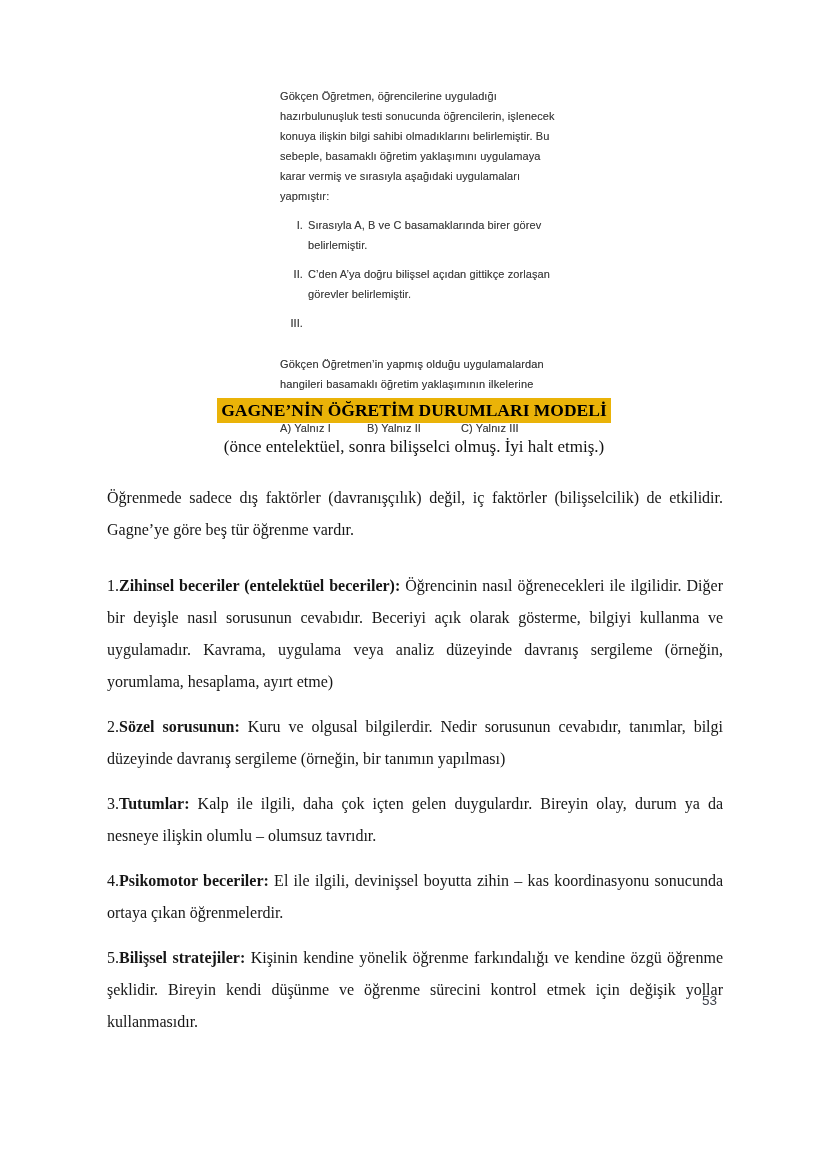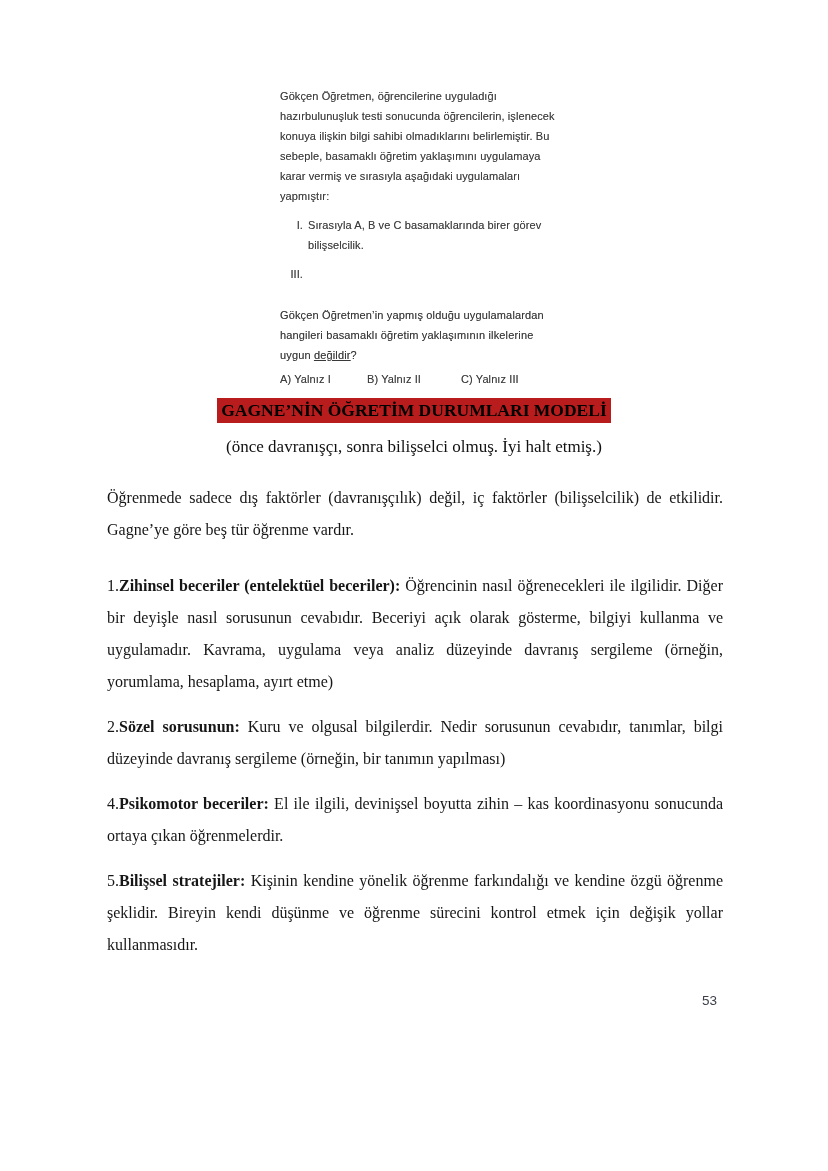--- a/index.html
+++ b/index.html
@@ -72,47 +72,52 @@
 </style>
 </head>
 <body>
 
 <div class="question-card" style="color: rgb(62, 62, 62);">
   <p class="qc-intro">Gökçen Öğretmen, öğrencilerine uyguladığı hazırbulunuşluk testi sonucunda öğrencilerin, işlenecek konuya ilişkin bilgi sahibi olmadıklarını belirlemiştir. Bu sebeple, basamaklı öğretim yaklaşımını uygulamaya karar vermiş ve sırasıyla aşağıdaki uygulamaları yapmıştır:</p>
 
   <div class="qc-list">
     <div class="qc-item">
       <span class="numeral">I.</span>
-        <span class="itext">Sırasıyla A, B ve C basamaklarında birer görev bilişselcilik.</span>
+        <span class="itext">Sırasıyla A, B ve C basamaklarında birer görev belirlemiştir.</span>
+    </div>
+    <div class="qc-item">
+      <span class="numeral">II.</span>
+        <span class="itext">C’den A’ya doğru bilişsel açıdan gittikçe zorlaşan görevler belirlemiştir.</span>
     </div>
     <div class="qc-item">
       <span class="numeral">III.</span>
     </div>
   </div>
 
   <p class="qc-stem"><span>Gökçen Öğretmen’in yapmış olduğu uygulamalardan hangileri basamaklı öğretim yaklaşımının ilkelerine uygun </span><span class="underl">değildir</span><span>?</span></p>
 
   <div class="qc-options-row1">
     <span>A) Yalnız I</span>
     <span>B) Yalnız II</span>
     <span>C) Yalnız III</span>
   </div>
 </div>
 
 <h1 class="section-heading">
-  <span class="hl" id="title-hl" style="background: #b91c1c;">GAGNE’NİN ÖĞRETİM DURUMLARI MODELİ</span>
+  <span class="hl" id="title-hl" style="background: #eab308;">GAGNE’NİN ÖĞRETİM DURUMLARI MODELİ</span>
 </h1>
-<p class="subtitle">(önce davranışçı, sonra bilişselci olmuş. İyi halt etmiş.)</p>
+<p class="subtitle">(önce entelektüel, sonra bilişselci olmuş. İyi halt etmiş.)</p>
 
 <div class="body-text" style="color: rgb(22, 22, 22);">
   <p class="para intro-para">Öğrenmede sadece dış faktörler (davranışçılık) değil, iç faktörler (bilişselcilik) de etkilidir. Gagne’ye göre beş tür öğrenme vardır.</p>
 
   <p class="para"><span>1.</span><span class="b">Zihinsel beceriler (entelektüel beceriler):</span><span> Öğrencinin nasıl öğrenecekleri ile ilgilidir. Diğer bir deyişle nasıl sorusunun cevabıdır. Beceriyi açık olarak gösterme, bilgiyi kullanma ve uygulamadır. Kavrama, uygulama veya analiz düzeyinde davranış sergileme (örneğin, yorumlama, hesaplama, ayırt etme)</span></p>
 
   <p class="para"><span>2.</span><span class="b">Sözel sorusunun:</span><span> Kuru ve olgusal bilgilerdir. Nedir sorusunun cevabıdır, tanımlar, bilgi düzeyinde davranış sergileme (örneğin, bir tanımın yapılması)</span></p>
 
+  <p class="para"><span>3.</span><span class="b">Tutumlar:</span><span> Kalp ile ilgili, daha çok içten gelen duygulardır. Bireyin olay, durum ya da nesneye ilişkin olumlu – olumsuz tavrıdır.</span></p>
 
   <p class="para"><span>4.</span><span class="b">Psikomotor beceriler:</span><span> El ile ilgili, devinişsel boyutta zihin – kas koordinasyonu sonucunda ortaya çıkan öğrenmelerdir.</span></p>
 
   <p class="para"><span>5.</span><span class="b">Bilişsel stratejiler:</span><span> Kişinin kendine yönelik öğrenme farkındalığı ve kendine özgü öğrenme şeklidir. Bireyin kendi düşünme ve öğrenme sürecini kontrol etmek için değişik yollar kullanmasıdır.</span></p>
 </div>
 
 <div class="page-number" style="color: rgb(61, 64, 73);">53</div>
 
 </body></html>

